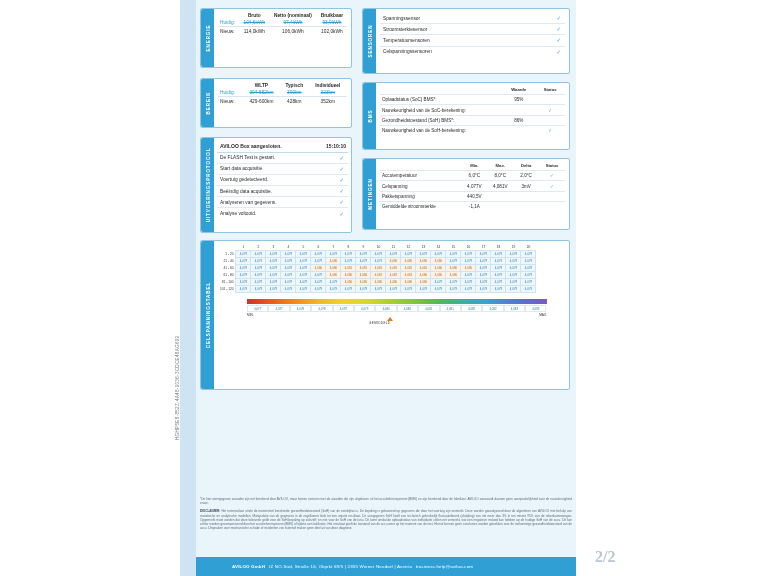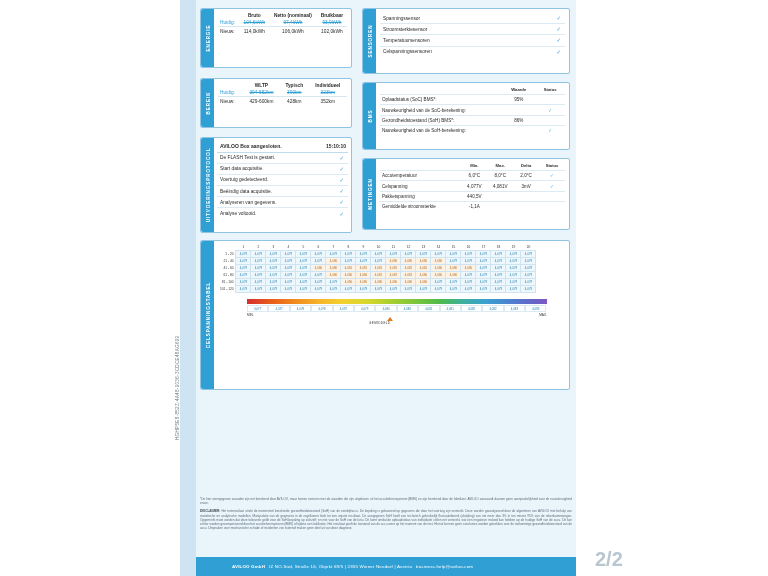--- a/index.html
+++ b/index.html
@@ -120,21 +120,21 @@
     font-size:3.1px; line-height:1.35; color:#5d6e79; text-align:justify;
   }
   .disclaimer { margin-top:4px; }
   .disclaimer b { color:#3e4c55; }
   .footerbar {
     position:absolute; left:196px; top:557px; width:380px; height:19px;
     background:#2f9fd4; color:#fff; font-size:4.4px;
     display:flex; align-items:center; padding-left:36px; letter-spacing:0.2px;
   }
   .pageno {
-    position:absolute; left:595px; top:548px; font-size:20px; color:#b9c6cf; font-weight:bold;
+    position:absolute; left:595px; top:548px; font-size:16px; color:#b9c6cf; font-weight:bold;font-family:Liberation Serif, serif;
   }
   .footerbar b { font-weight:bold; }
 </style>
 </head>
 <body>
 
 <div class="page">
   <div class="whitemargin-left"></div>
   <div class="rightpanelbg"></div>
   <div class="leftband"></div>

